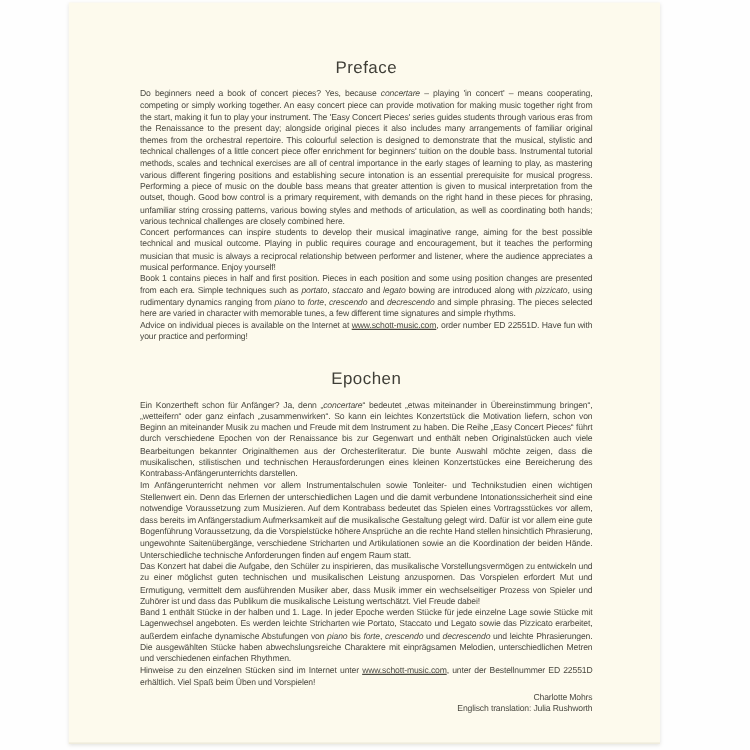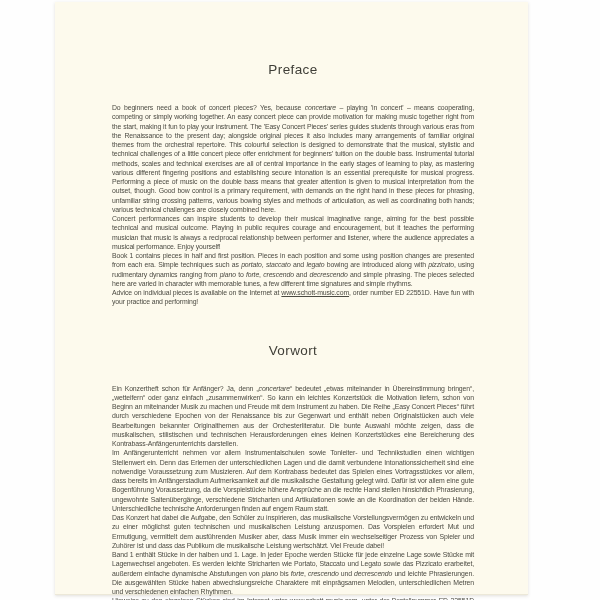--- a/index.html
+++ b/index.html
@@ -26,21 +26,21 @@
     background: #fdfaed;
     box-shadow: 0 1px 3px rgba(90,85,60,0.18);
     border-bottom: 1px solid #ece8d8;
     box-sizing: border-box;
   }
   .content {
     padding: 0 54px 0 57px;
     color: #46453d;
   }
   h1.section-title {
-    margin: 16px;
+    margin: 0;
     padding: 0;
     text-align: center;
     font-size: 13.5px;
     font-weight: 500;
     letter-spacing: 0.4px;
     color: #3f3e37;
   }
   #preface-title { padding-top: 44px; padding-bottom: 10px; }
   #vorwort-title { padding-top: 20px; padding-bottom: 10px; }
   .bodytext p {
@@ -74,21 +74,21 @@
 
       <h1 class="section-title" id="preface-title">Preface</h1>
 
       <div class="bodytext">
         <p class="rich">Do beginners need a book of concert pieces? Yes, because <i>concertare</i> – playing 'in concert' – means cooperating, competing or simply working together. An easy concert piece can provide motivation for making music together right from the start, making it fun to play your instrument. The 'Easy Concert Pieces' series guides students through various eras from the Renaissance to the present day; alongside original pieces it also includes many arrangements of familiar original themes from the orchestral repertoire. This colourful selection is designed to demonstrate that the musical, stylistic and technical challenges of a little concert piece offer enrichment for beginners' tuition on the double bass. Instrumental tutorial methods, scales and technical exercises are all of central importance in the early stages of learning to play, as mastering various different fingering positions and establishing secure intonation is an essential prerequisite for musical progress. Performing a piece of music on the double bass means that greater attention is given to musical interpretation from the outset, though. Good bow control is a primary requirement, with demands on the right hand in these pieces for phrasing, unfamiliar string crossing patterns, various bowing styles and methods of articulation, as well as coordinating both hands; various technical challenges are closely combined here.</p>
         <p class="rich">Concert performances can inspire students to develop their musical imaginative range, aiming for the best possible technical and musical outcome. Playing in public requires courage and encouragement, but it teaches the performing musician that music is always a reciprocal relationship between performer and listener, where the audience appreciates a musical performance. Enjoy yourself!</p>
         <p class="rich">Book 1 contains pieces in half and first position. Pieces in each position and some using position changes are presented from each era. Simple techniques such as <i>portato</i>, <i>staccato</i> and <i>legato</i> bowing are introduced along with <i>pizzicato</i>, using rudimentary dynamics ranging from <i>piano</i> to <i>forte</i>, <i>crescendo</i> and <i>decrescendo</i> and simple phrasing. The pieces selected here are varied in character with memorable tunes, a few different time signatures and simple rhythms.</p>
         <p class="rich">Advice on individual pieces is available on the Internet at <span class="u">www.schott-music.com</span>, order number ED 22551D. Have fun with your practice and performing!</p>
       </div>
 
-      <h1 class="section-title" id="vorwort-title">Vorwort</h1>
+      <h1 class="section-title" id="vorwort-title">Epochen</h1>
 
       <div class="bodytext">
         <p class="rich">Ein Konzertheft schon für Anfänger? Ja, denn „<i>concertare</i>“ bedeutet „etwas miteinander in Übereinstimmung bringen“, „wetteifern“ oder ganz einfach „zusammenwirken“. So kann ein leichtes Konzertstück die Motivation liefern, schon von Beginn an miteinander Musik zu machen und Freude mit dem Instrument zu haben. Die Reihe „Easy Concert Pieces“ führt durch verschiedene Epochen von der Renaissance bis zur Gegenwart und enthält neben Originalstücken auch viele Bearbeitungen bekannter Originalthemen aus der Orchesterliteratur. Die bunte Auswahl möchte zeigen, dass die musikalischen, stilistischen und technischen Herausforderungen eines kleinen Konzertstückes eine Bereicherung des Kontrabass-Anfängerunterrichts darstellen.</p>
         <p class="rich">Im Anfängerunterricht nehmen vor allem Instrumentalschulen sowie Tonleiter- und Technikstudien einen wichtigen Stellenwert ein. Denn das Erlernen der unterschiedlichen Lagen und die damit verbundene Intonationssicherheit sind eine notwendige Voraussetzung zum Musizieren. Auf dem Kontrabass bedeutet das Spielen eines Vortragsstückes vor allem, dass bereits im Anfängerstadium Aufmerksamkeit auf die musikalische Gestaltung gelegt wird. Dafür ist vor allem eine gute Bogenführung Voraussetzung, da die Vorspielstücke höhere Ansprüche an die rechte Hand stellen hinsichtlich Phrasierung, ungewohnte Saitenübergänge, verschiedene Stricharten und Artikulationen sowie an die Koordination der beiden Hände. Unterschiedliche technische Anforderungen finden auf engem Raum statt.</p>
         <p class="rich">Das Konzert hat dabei die Aufgabe, den Schüler zu inspirieren, das musikalische Vorstellungsvermögen zu entwickeln und zu einer möglichst guten technischen und musikalischen Leistung anzuspornen. Das Vorspielen erfordert Mut und Ermutigung, vermittelt dem ausführenden Musiker aber, dass Musik immer ein wechselseitiger Prozess von Spieler und Zuhörer ist und dass das Publikum die musikalische Leistung wertschätzt. Viel Freude dabei!</p>
         <p class="rich">Band 1 enthält Stücke in der halben und 1. Lage. In jeder Epoche werden Stücke für jede einzelne Lage sowie Stücke mit Lagenwechsel angeboten. Es werden leichte Stricharten wie Portato, Staccato und Legato sowie das Pizzicato erarbeitet, außerdem einfache dynamische Abstufungen von <i>piano</i> bis <i>forte</i>, <i>crescendo</i> und <i>decrescendo</i> und leichte Phrasierungen. Die ausgewählten Stücke haben abwechslungsreiche Charaktere mit einprägsamen Melodien, unterschiedlichen Metren und verschiedenen einfachen Rhythmen.</p>
         <p class="rich">Hinweise zu den einzelnen Stücken sind im Internet unter <span class="u">www.schott-music.com</span>, unter der Bestellnummer ED 22551D erhältlich. Viel Spaß beim Üben und Vorspielen!</p>
       </div>
 
       <div class="signature">

